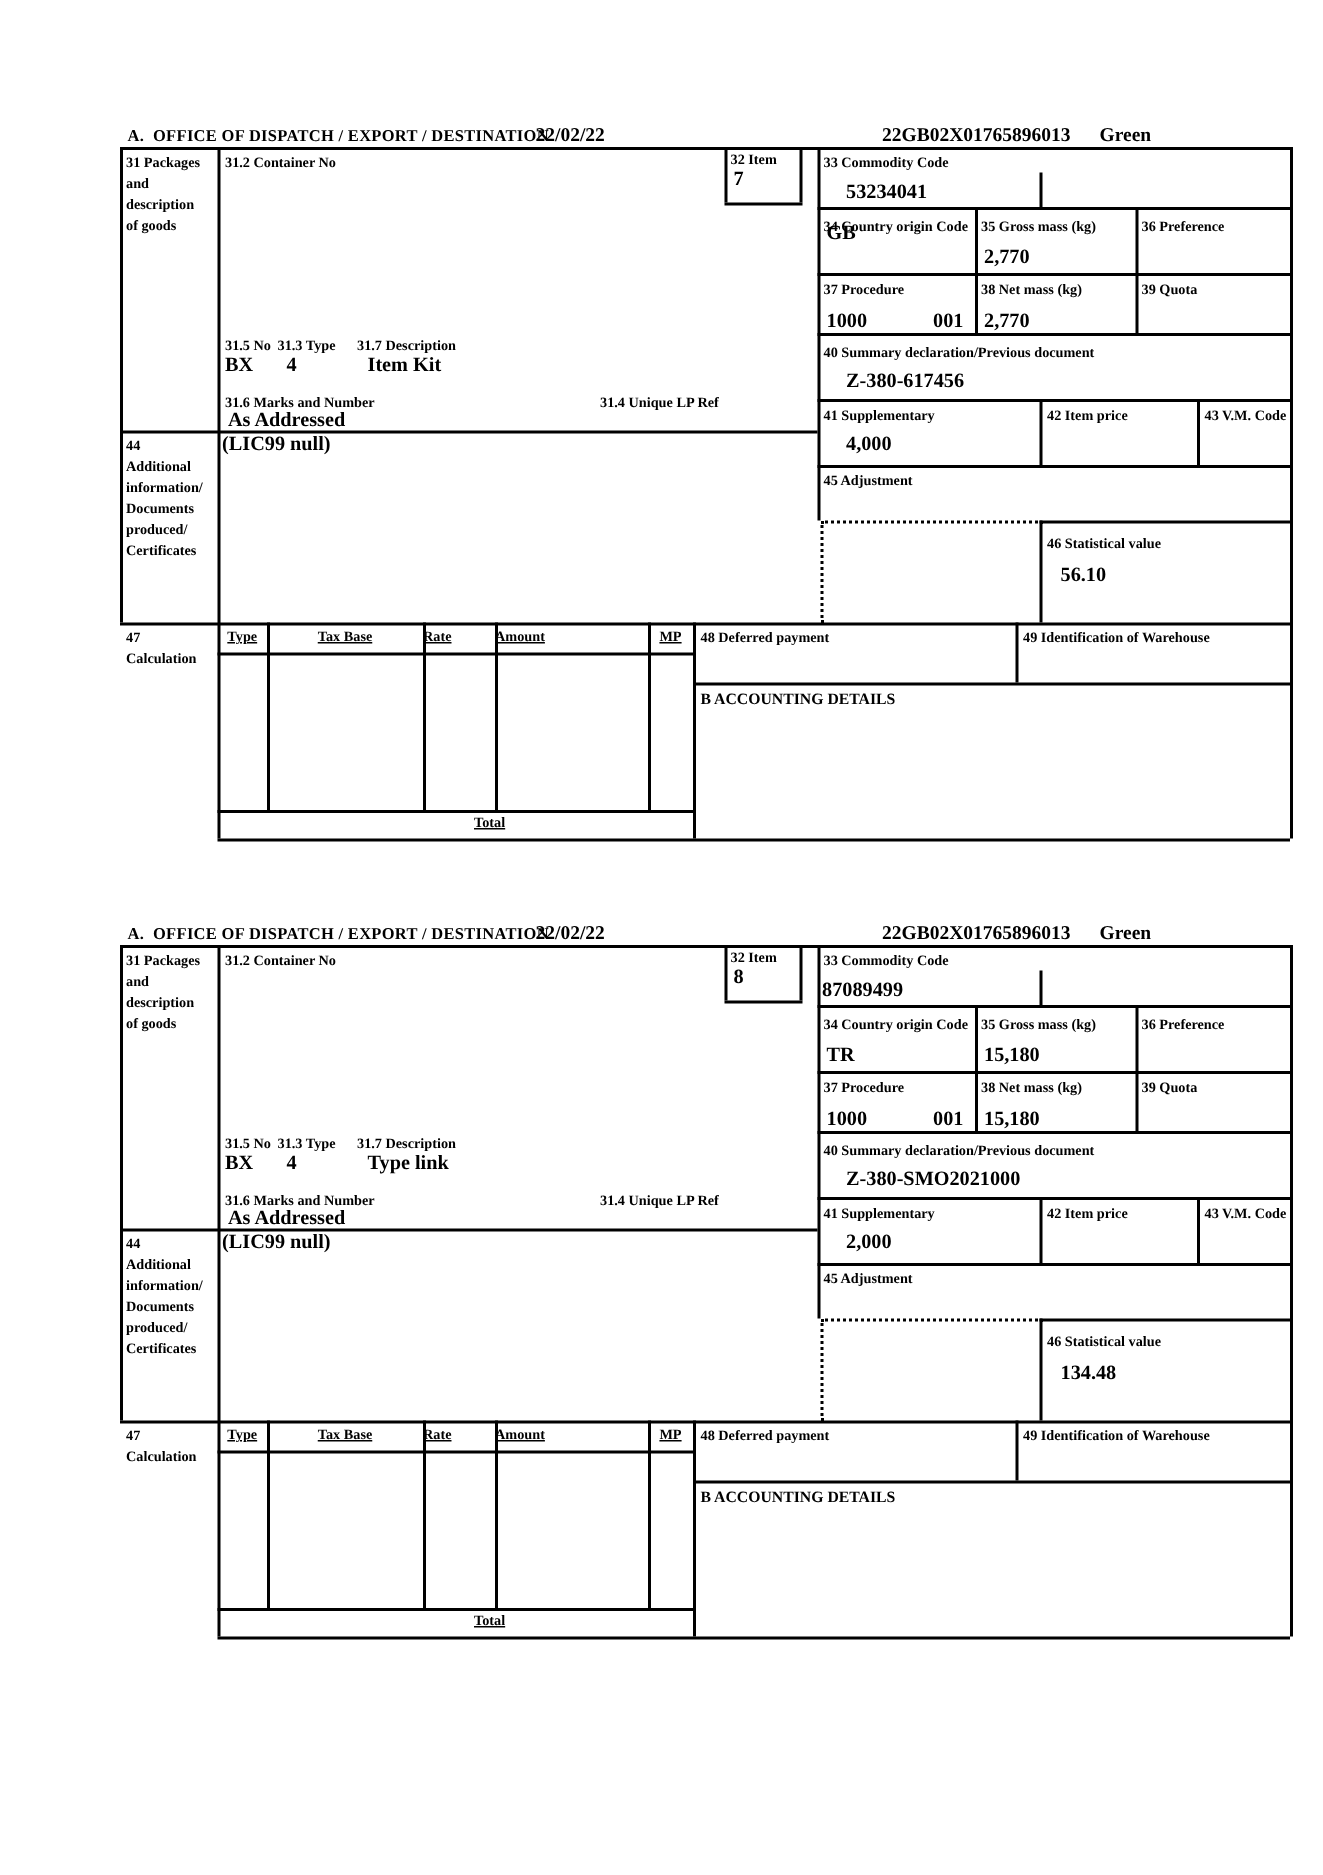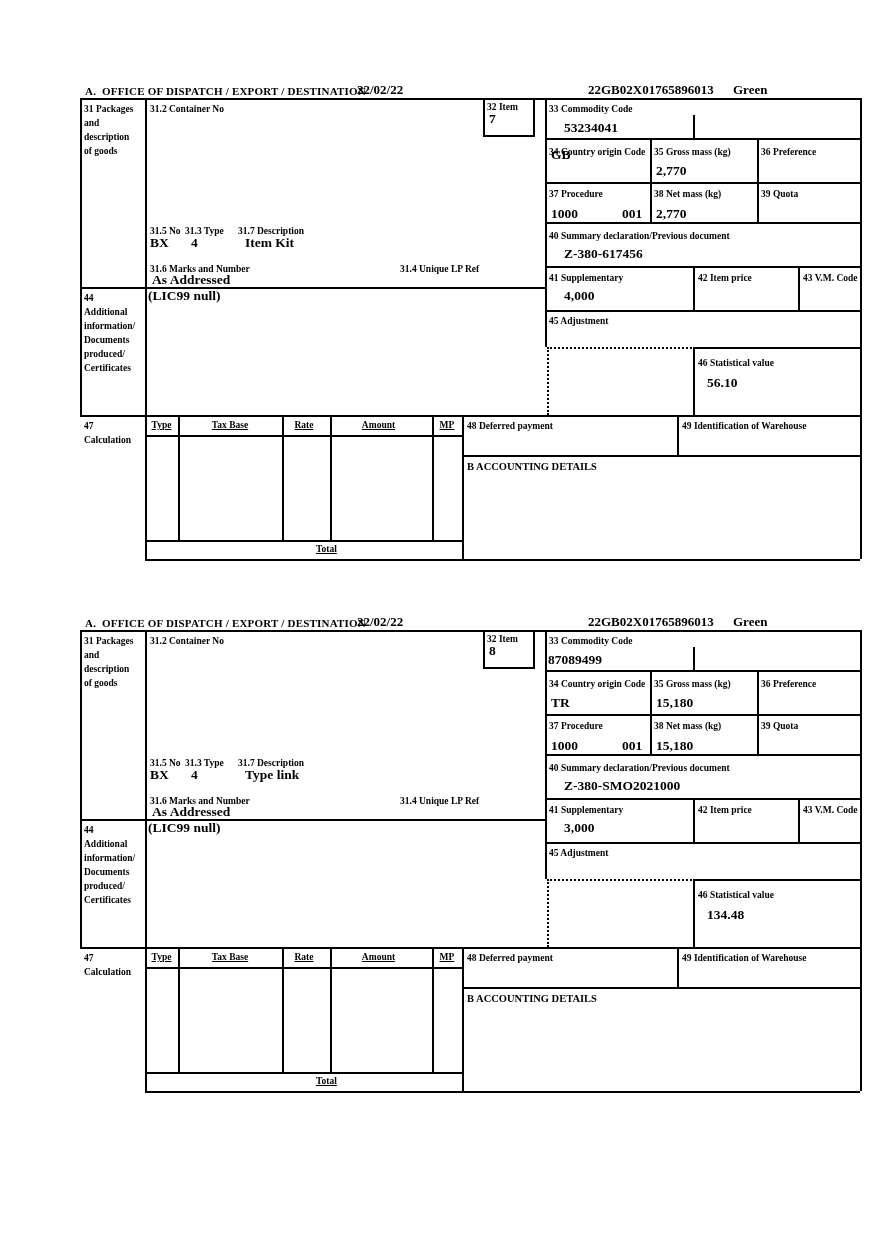--- a/index.html
+++ b/index.html
@@ -10,21 +10,21 @@
   .lh{position:absolute;height:0;border-top:2px solid #000;}
   .lv{position:absolute;width:0;border-left:2px solid #000;}
   .lhd{position:absolute;height:0;border-top:2px dotted #000;}
   .lvd{position:absolute;width:0;border-left:2px dotted #000;}
   
   .lbl{position:absolute;font-size:9.5px;font-weight:600;line-height:14px;white-space:pre-line;}
   .val{position:absolute;font-size:13.5px;font-weight:600;white-space:pre;}
   .ttl{position:absolute;font-size:11px;font-weight:700;letter-spacing:.2px;white-space:pre;}
   .hdv{position:absolute;font-size:13px;font-weight:600;white-space:pre;}
   .cell-h{position:absolute;font-size:9.5px;font-weight:600;text-decoration:underline;}
-  .c{text-align:center;} .r{text-align:center;}
+  .c{text-align:center;} .r{text-align:left;}
   .bold-lbl{position:absolute;font-size:10.5px;font-weight:700;white-space:pre;}
 </style>
 </head>
 <body>
 
 <div id="page">
   <section class="form" style="top: 80px;">
 
     <span class="ttl" style="left:5px;top:5px;">A.  OFFICE OF DISPATCH / EXPORT / DESTINATION</span>
     <span class="hdv" style="left:277px;top:2px;">22/02/22</span>
@@ -203,21 +203,21 @@
     <span class="val" style="left:471px;top:126px;">1000</span>
     <span class="val" style="left:542px;top:126px;">001</span>
     <span class="lbl" style="left:574px;top:107px;">38 Net mass (kg)</span>
     <span class="val" style="left:576px;top:126px;">15,180</span>
     <span class="lbl" style="left:681px;top:107px;">39 Quota</span>
 
     <span class="lbl" style="left:469px;top:149px;">40 Summary declaration/Previous document</span>
     <span class="val" style="left:484px;top:166px;">Z-380-SMO2021000</span>
 
     <span class="lbl" style="left:469px;top:191px;">41 Supplementary</span>
-    <span class="val" style="left:484px;top:208px;">3,000</span>
+    <span class="val" style="left:484px;top:208px;">2,000</span>
     <span class="lbl" style="left:618px;top:191px;">42 Item price</span>
     <span class="lbl" style="left:723px;top:191px;">43 V.M. Code</span>
 
     <span class="lbl" style="left:469px;top:234px;">45 Adjustment</span>
     <span class="lbl" style="left:618px;top:276px;">46 Statistical value</span>
     <span class="val" style="left:627px;top:295px;">134.48</span>
 
     <span class="lbl" style="left:70px;top:144px;">31.5 No</span>
     <span class="lbl" style="left:105px;top:144px;">31.3 Type</span>
     <span class="lbl" style="left:158px;top:144px;">31.7 Description</span>

